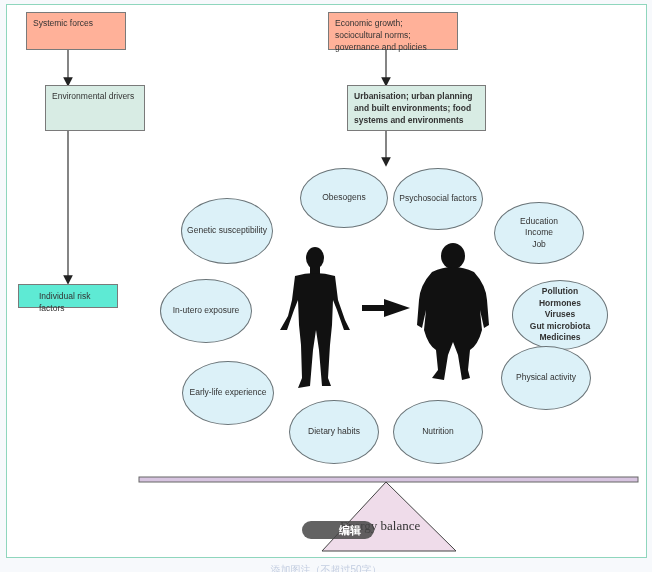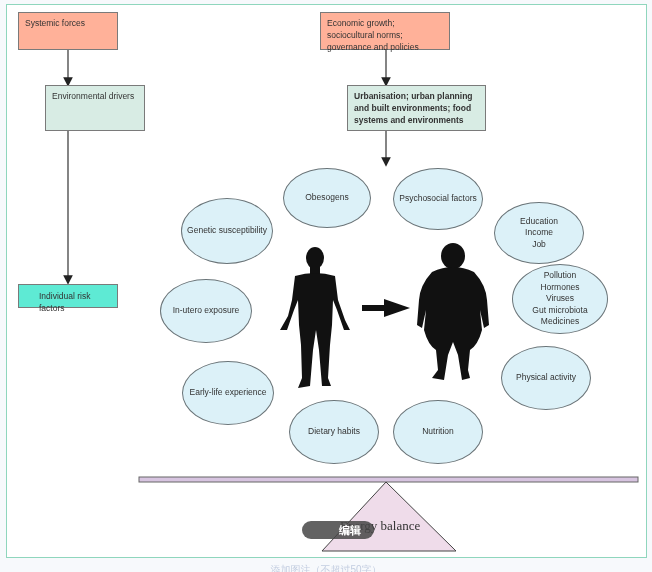--- a/index.html
+++ b/index.html
@@ -2,21 +2,21 @@
 <html><head>
 <meta charset="utf-8">
 <style>
   html, body { margin:0; padding:0; }
   body { width:652px; height:572px; background:#f7f9fc; position:relative; overflow:hidden;
          font-family:"Liberation Sans", sans-serif; }
   .frame { position:absolute; left:6px; top:4px; width:641px; height:554px;
            background:#ffffff; border:1.5px solid #8fd6bd; box-sizing:border-box; }
   .box { position:absolute; border:1px solid #7a7a7a; box-sizing:border-box;
          font-size:8.5px; color:#333; line-height:12px; padding:4px 6px; }
-  .box.red { background:#ffb199; }
+  .box.red { background:#ffb199;margin-left:8px; }
   .box.green { background:#d8ece4;margin-left:27px; }
   .box.blue { background:#5eead4; padding:5px 20px; }
   .ell { position:absolute; background:#dcf1f8; border:1px solid #6a7478; border-radius:50%;
          box-sizing:border-box; display:flex; align-items:center; justify-content:center;
          text-align:center; font-size:8.5px; line-height:11.5px; color:#333; }
   .ell span { display:block; }
   svg.ov { position:absolute; left:0; top:0; }
   .edit-badge { position:absolute; left:302px; top:521px; width:48px; height:18px;
                 background:rgba(70,70,70,0.85); color:#fff; border-radius:9px;
                 font-size:11px; font-weight:bold; text-align:center; line-height:18px;padding-left:24px; }
@@ -72,40 +72,40 @@
   <span>Individual risk factors</span>
 </div>
 
 <div class="box red" style="left:320px;top:12px;width:130px;height:38px;">
   <span>Economic growth; sociocultural norms; governance and policies</span>
 </div>
 <div class="box green" style="left:320px;top:85px;width:139px;height:46px;font-weight:bold;">
   <span>Urbanisation; urban planning and built environments; food systems and environments</span>
 </div>
 
-<div class="ell" style="left:283px;top:168px;width:88px;height:60px;">
+<div class="ell" style="left:300px;top:168px;width:88px;height:60px;">
   <span>Obesogens</span>
 </div>
 <div class="ell" style="left:393px;top:168px;width:90px;height:62px;">
   <span>Psychosocial factors</span>
 </div>
 <div class="ell" style="left:181px;top:198px;width:92px;height:66px;">
   <span>Genetic susceptibility</span>
 </div>
 <div class="ell" style="left:494px;top:202px;width:90px;height:62px;">
   <div>
     <span>Education</span>
     <span>Income</span>
     <span>Job</span>
   </div>
 </div>
 <div class="ell" style="left:160px;top:279px;width:92px;height:64px;">
   <span>In-utero exposure</span>
 </div>
-<div class="ell" style="left:512px;top:264px;width:96px;height:70px;">
+<div class="ell" style="left:512px;top:280px;width:96px;height:70px;font-weight:bold;">
   <div>
     <span>Pollution</span>
     <span>Hormones</span>
     <span>Viruses</span>
     <span>Gut microbiota</span>
     <span>Medicines</span>
   </div>
 </div>
 <div class="ell" style="left:182px;top:361px;width:92px;height:64px;">
   <span>Early-life experience</span>

